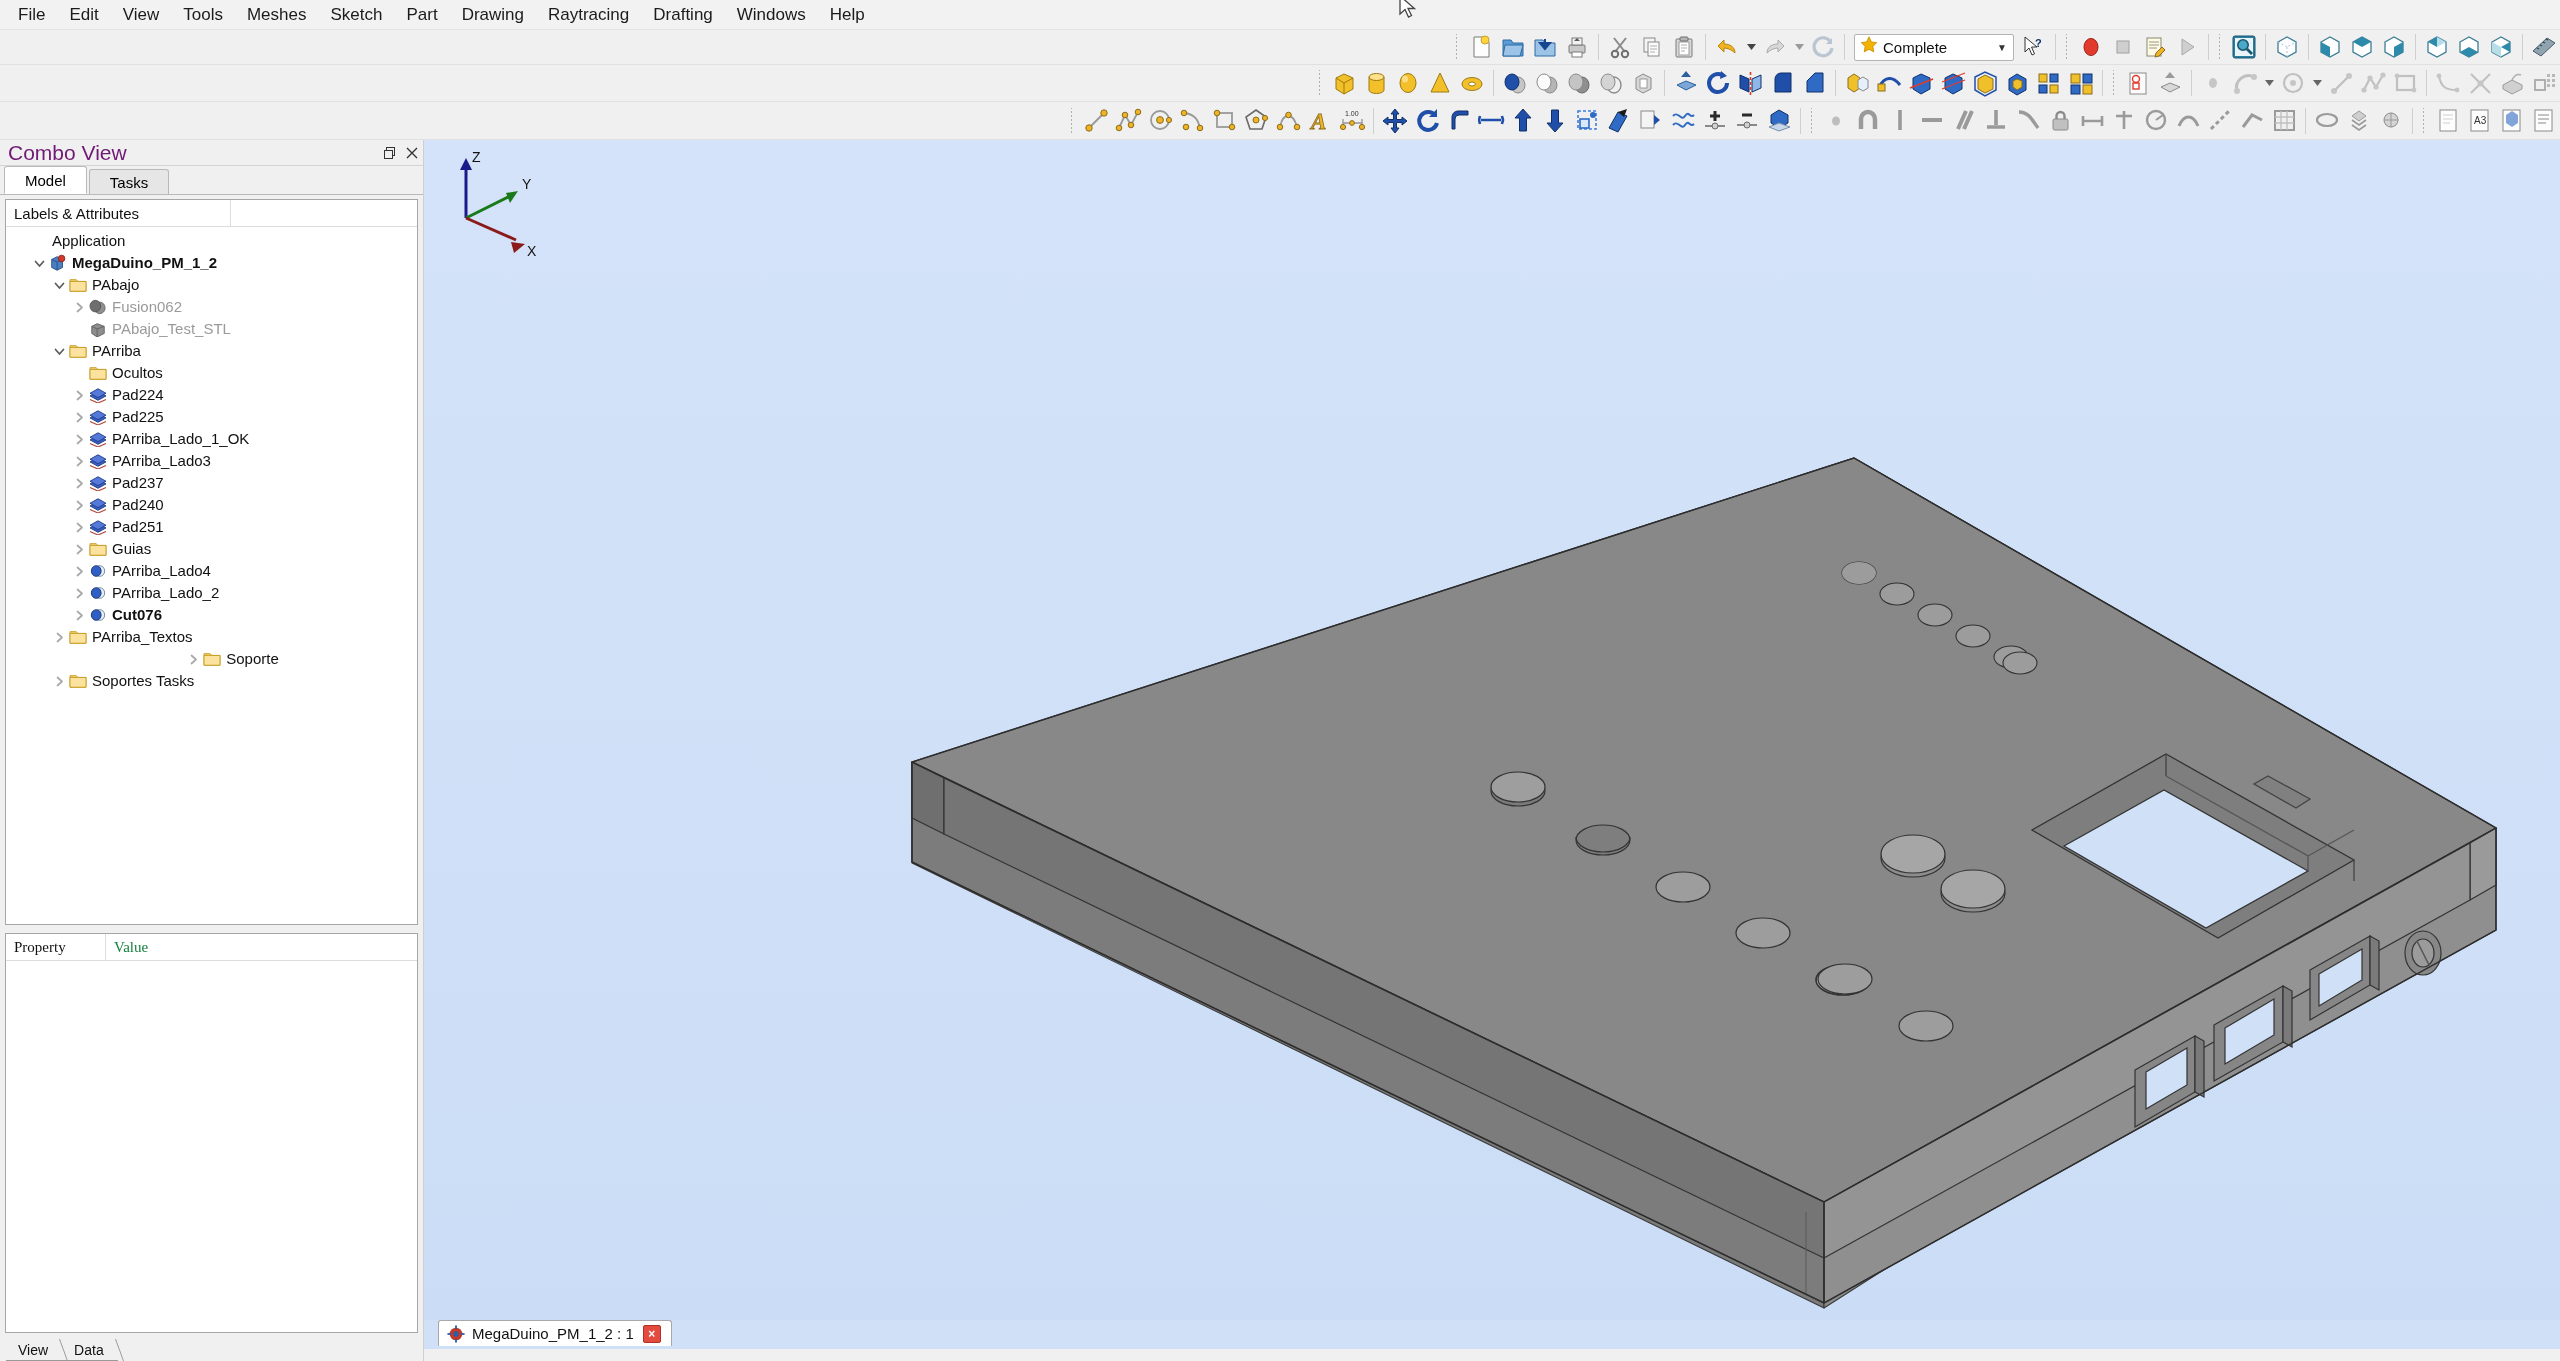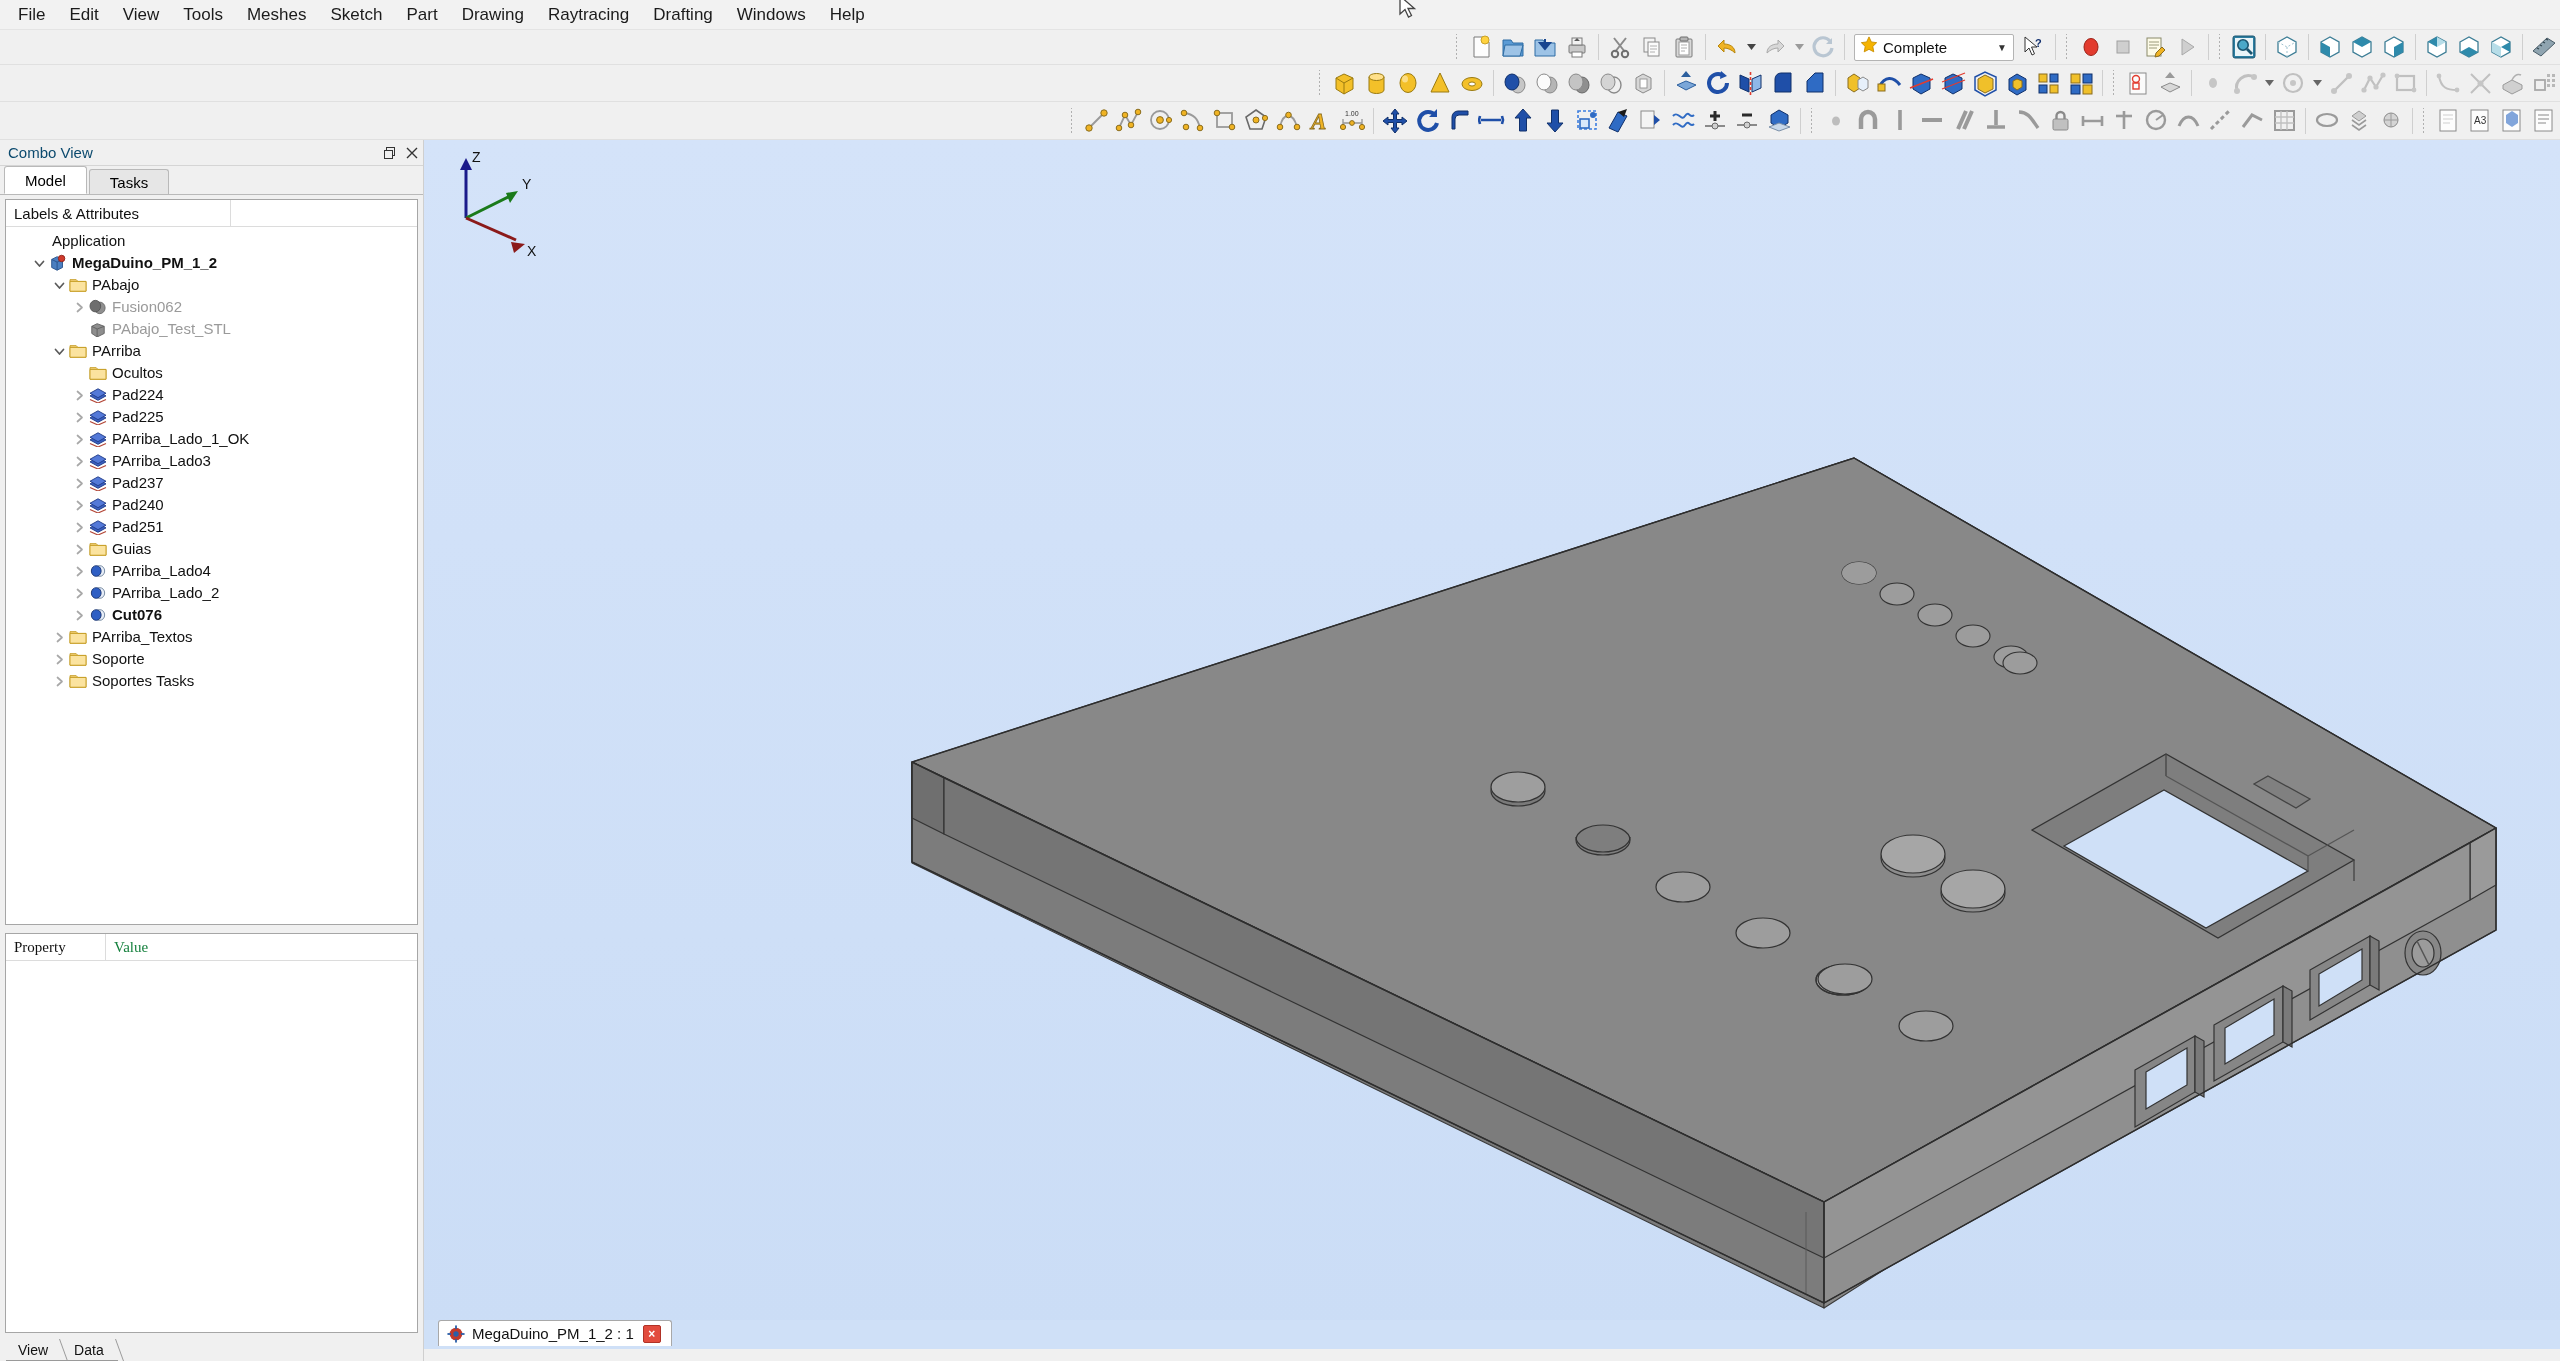--- a/index.html
+++ b/index.html
@@ -35,21 +35,21 @@
   .wbsel .caret{ width:18px; text-align:center; color:#333; font-size:10px;}
 
   
   .body{ flex:1 1 auto; display:flex; min-height:0; }
 
   
   .dock{ width:424px; flex:0 0 424px; background:#f0f0f0; display:flex; flex-direction:column;
          border-right:1px solid #cfcfcf;}
   .dockhdr{ height:26px; display:flex; align-items:center; background:#f0f0f0;
             border-bottom:1px solid #d5d5d5; padding-left:8px;}
-  .dockhdr .title{ font-size:15px; color:#0c4a6e; flex:1;}
+  .dockhdr .title{ font-size:21px; color:#701a75; flex:1;}
   .dockhdr .db{ width:22px; height:20px; display:flex; align-items:center; justify-content:center;
                 color:#333; cursor:default;}
   .tabs{ display:flex; align-items:flex-end; height:29px; padding-left:4px;
          border-bottom:1px solid #b9b9b9; background:#f0f0f0;}
   .tab{ height:25px; padding:0 20px; font-size:15px; color:#000000; display:flex;
         align-items:center; border:1px solid #b9b9b9; border-bottom:none;
         background:#e6e6e6; margin-right:2px; border-radius:3px 3px 0 0;}
   .tab.active{ background:#fff; height:28px; color:#000; border-bottom:1px solid #fff;}
   .treebox{ flex:1 1 auto; margin:4px 5px 0 5px; background:#fff; border:1px solid #a6a6a6;
             display:flex; flex-direction:column; min-height:0; height:718px; }
@@ -1122,21 +1122,21 @@
                 </svg>
               </span>
               <span class="ticon">
                 <svg width="18" height="16" viewBox="0 0 20 18">
                   <path d="M1 3h7l2 2h9v11H1z" fill="#f6d37a" stroke="#c39a1f"></path>
                   <path d="M1 5h18v11H1z" fill="#fbe39f" stroke="#c39a1f"></path>
                 </svg>
               </span>
               <span class="tlabel">PArriba_Textos</span>
             </div>
-            <div class="trow" style="padding-left: 44px;">
+            <div class="trow" style="padding-left: 44px; justify-content: center;">
               <span class="tw">
                 <svg class="chev" width="13" height="13" viewBox="0 0 13 13">
                   <path d="M4.5 2.5L9 6.5l-4.5 4" fill="none" stroke="#a8a8a8" stroke-width="1.7" stroke-linecap="round" stroke-linejoin="round"></path>
                 </svg>
               </span>
               <span class="ticon">
                 <svg width="18" height="16" viewBox="0 0 20 18">
                   <path d="M1 3h7l2 2h9v11H1z" fill="#f6d37a" stroke="#c39a1f"></path>
                   <path d="M1 5h18v11H1z" fill="#fbe39f" stroke="#c39a1f"></path>
                 </svg>

